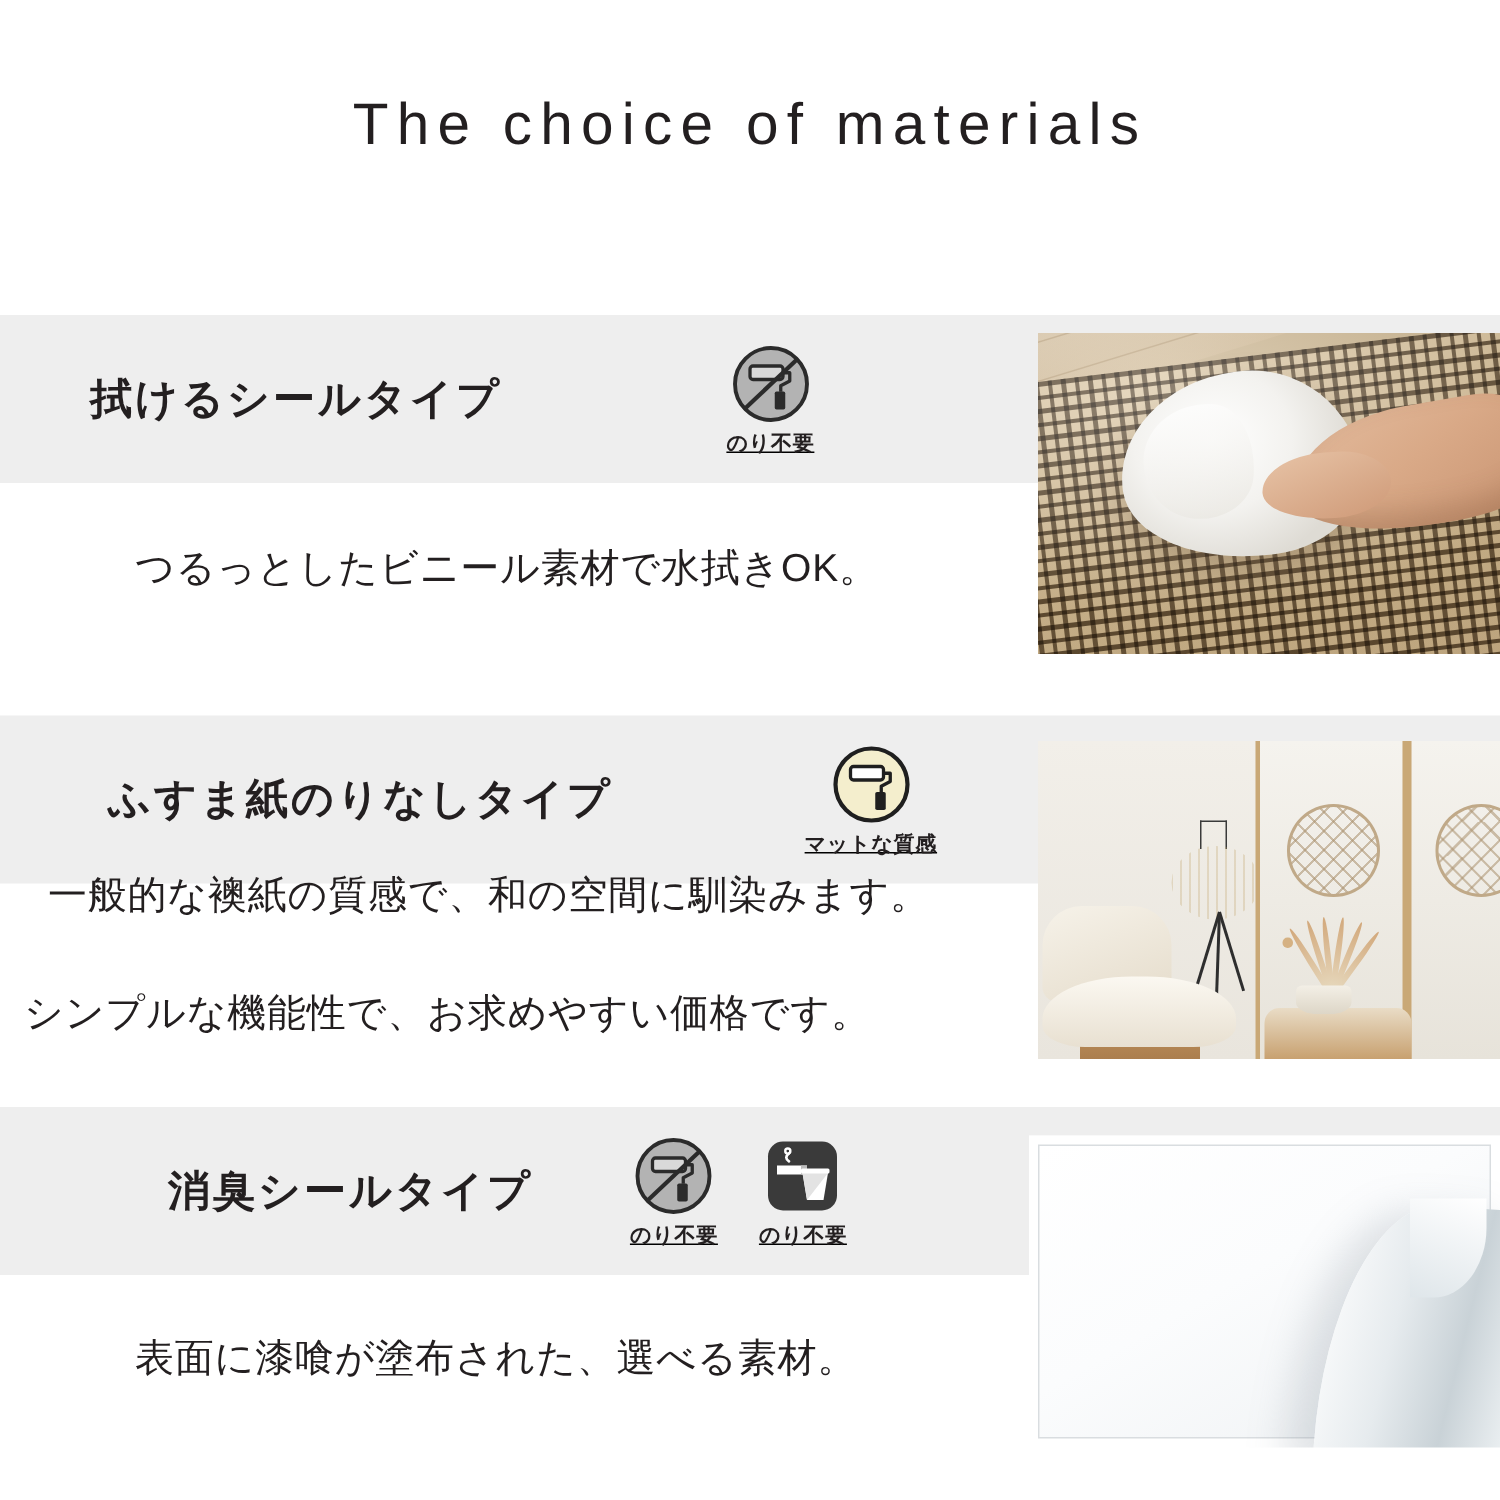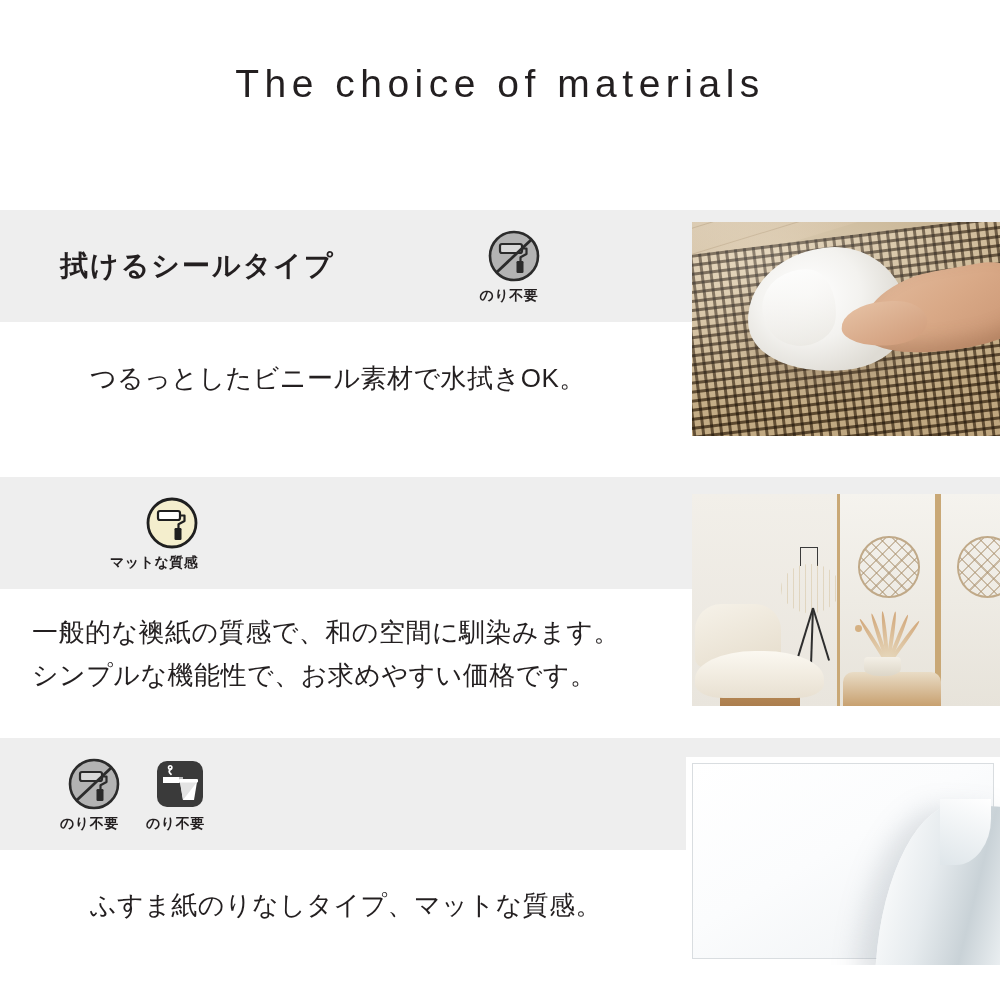--- a/index.html
+++ b/index.html
@@ -30,21 +30,21 @@
   }
   .band-inner {
     position:absolute; left:0; top:0; width:692px; height:112px;
     display:flex; align-items:center;
   }
   .sec-title {
     font-size:28px; font-weight:700; color:#231f20;
     letter-spacing:2px; white-space:nowrap;
   }
   .badges { display:flex; align-items:flex-start; gap:14px; }
-  .badge { width:68px; text-align:left; }
+  .badge { width:68px; text-align:center;text-decoration:underline; }
   .badge-art { height:58px; display:flex; align-items:center; justify-content:center; }
   .badge-label {
     font-size:14px; font-weight:700; color:#231f20;
     letter-spacing:0.5px; margin-top:2px; white-space:nowrap;
   }
 
   .body-text {
     position:absolute; font-size:26px; color:#231f20;
     font-weight:400; letter-spacing:0.5px; line-height:1.55;
     white-space:nowrap;
@@ -239,37 +239,38 @@
         <div class="hand"></div>
       </div>
     </div>
   </div>
 
   <div class="section" style="top:0">
 
     <div class="band" style="top:477px"></div>
 
     <div class="band-inner" style="top:477px">
+      <div class="sec-title" style="margin-left:72px">ふすま紙のりなしタイプ</div>
       <div class="badges" style="margin-left:110px">
         <div class="badge" style="width:124px">
           <div class="badge-art">
             <svg width="54" height="54" viewBox="0 0 54 54">
               <circle cx="27" cy="27" r="24" fill="#f4eecd" stroke="#1f1f1f" stroke-width="2.8"></circle>
               <rect x="13" y="15" width="22" height="9" rx="2" fill="#ffffff" stroke="#1f1f1f" stroke-width="2.2"></rect>
               <path d="M35 19.5h4.5v5.5l-6 3.2v4" fill="none" stroke="#1f1f1f" stroke-width="2.2" stroke-linejoin="round"></path>
               <rect x="29.5" y="32" width="7" height="12" rx="1.2" fill="#1f1f1f"></rect>
             </svg>
           </div>
           <div class="badge-label">マットな質感</div>
         </div>
       </div>
     </div>
 
-    <div class="body-text" style="left:32px; top:612px">一般的な襖紙の質感で、和の空間に馴染みます。</div>
-    <div class="body-text" style="left:32px; top:655px">シンプルな機能性で、お求めやすい価格です。</div>
+    <div class="body-text" style="left:32px; top:576px">一般的な襖紙の質感で、和の空間に馴染みます。</div>
+    <div class="body-text" style="left:16px; top:655px">シンプルな機能性で、お求めやすい価格です。</div>
 
     <div class="photo" style="left:692px; top:494px; width:308px; height:212px">
       <div class="interior">
         <div class="i-wall-left"></div>
         <div class="i-fusuma" style="left:47%; width:33%"></div>
         <div class="i-fusuma" style="left:80%; width:22%"></div>
         <div class="i-circle" style="left:54%; top:20%; width:20%; height:29%"></div>
         <div class="i-circle" style="left:86%; top:20%; width:20%; height:29%"></div>
         <div class="i-lamp-top"></div>
         <div class="i-lamp-shade"></div>
@@ -294,20 +295,21 @@
         <div class="i-pot"></div>
       </div>
     </div>
   </div>
 
   <div class="section" style="top:0">
 
     <div class="band" style="top:738px"></div>
 
     <div class="band-inner" style="top:738px">
+      <div class="sec-title" style="margin-left:112px">消臭シールタイプ</div>
       <div class="badges" style="margin-left:60px; gap:18px">
         <div class="badge">
           <div class="badge-art">
             <svg width="54" height="54" viewBox="0 0 54 54">
               <circle cx="27" cy="27" r="24" fill="#b3b3b3" stroke="#2b2b2b" stroke-width="2.6"></circle>
               <rect x="13" y="15" width="22" height="9" rx="2" fill="#d9d9d9" stroke="#2b2b2b" stroke-width="2.2"></rect>
               <path d="M35 19.5h4.5v5.5l-6 3.2v4" fill="none" stroke="#2b2b2b" stroke-width="2.2" stroke-linejoin="round"></path>
               <rect x="29.5" y="32" width="7" height="12" rx="1.2" fill="#2b2b2b"></rect>
               <line x1="9" y1="44" x2="45" y2="10" stroke="#2b2b2b" stroke-width="2.8"></line>
             </svg>
@@ -325,21 +327,21 @@
               <path d="M26 24h17l-3 18H29z" fill="#ffffff"></path>
               <path d="M26 24h17l-14 18z" fill="#e3e3e3"></path>
               <rect x="25" y="21" width="19" height="3.4" rx="1" fill="#ffffff"></rect>
             </svg>
           </div>
           <div class="badge-label">のり不要</div>
         </div>
       </div>
     </div>
 
-    <div class="body-text" style="left:90px; top:885px">ふすま紙のりなしタイプ、マットな質感。</div>
+    <div class="body-text" style="left:90px; top:885px">表面に漆喰が塗布された、選べる素材。</div>
 
     <div class="photo" style="left:686px; top:757px; width:314px; height:208px; background:#fff">
       <div class="paper">
         <div class="paper-sheet"></div>
         <div class="paper-curl"></div>
         <div class="paper-curl2"></div>
       </div>
     </div>
   </div>
 

